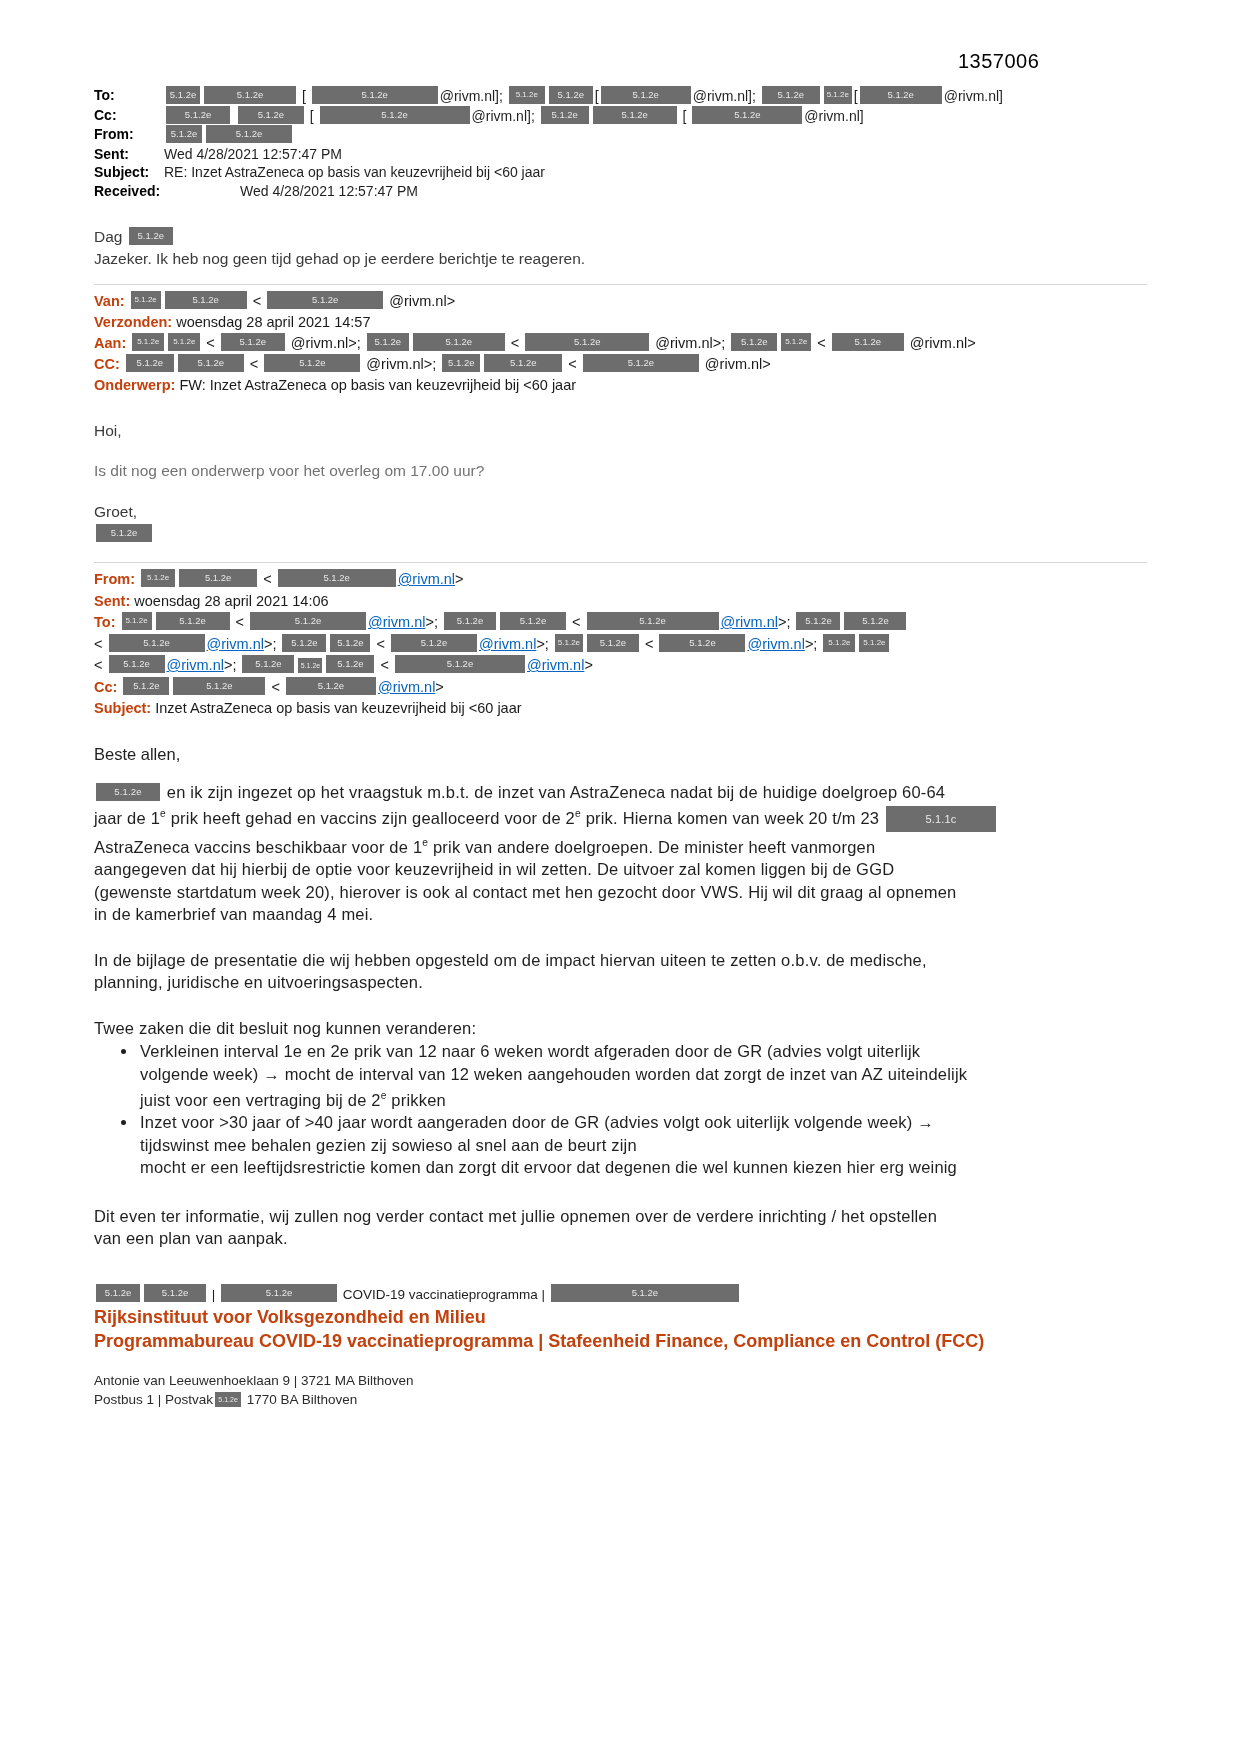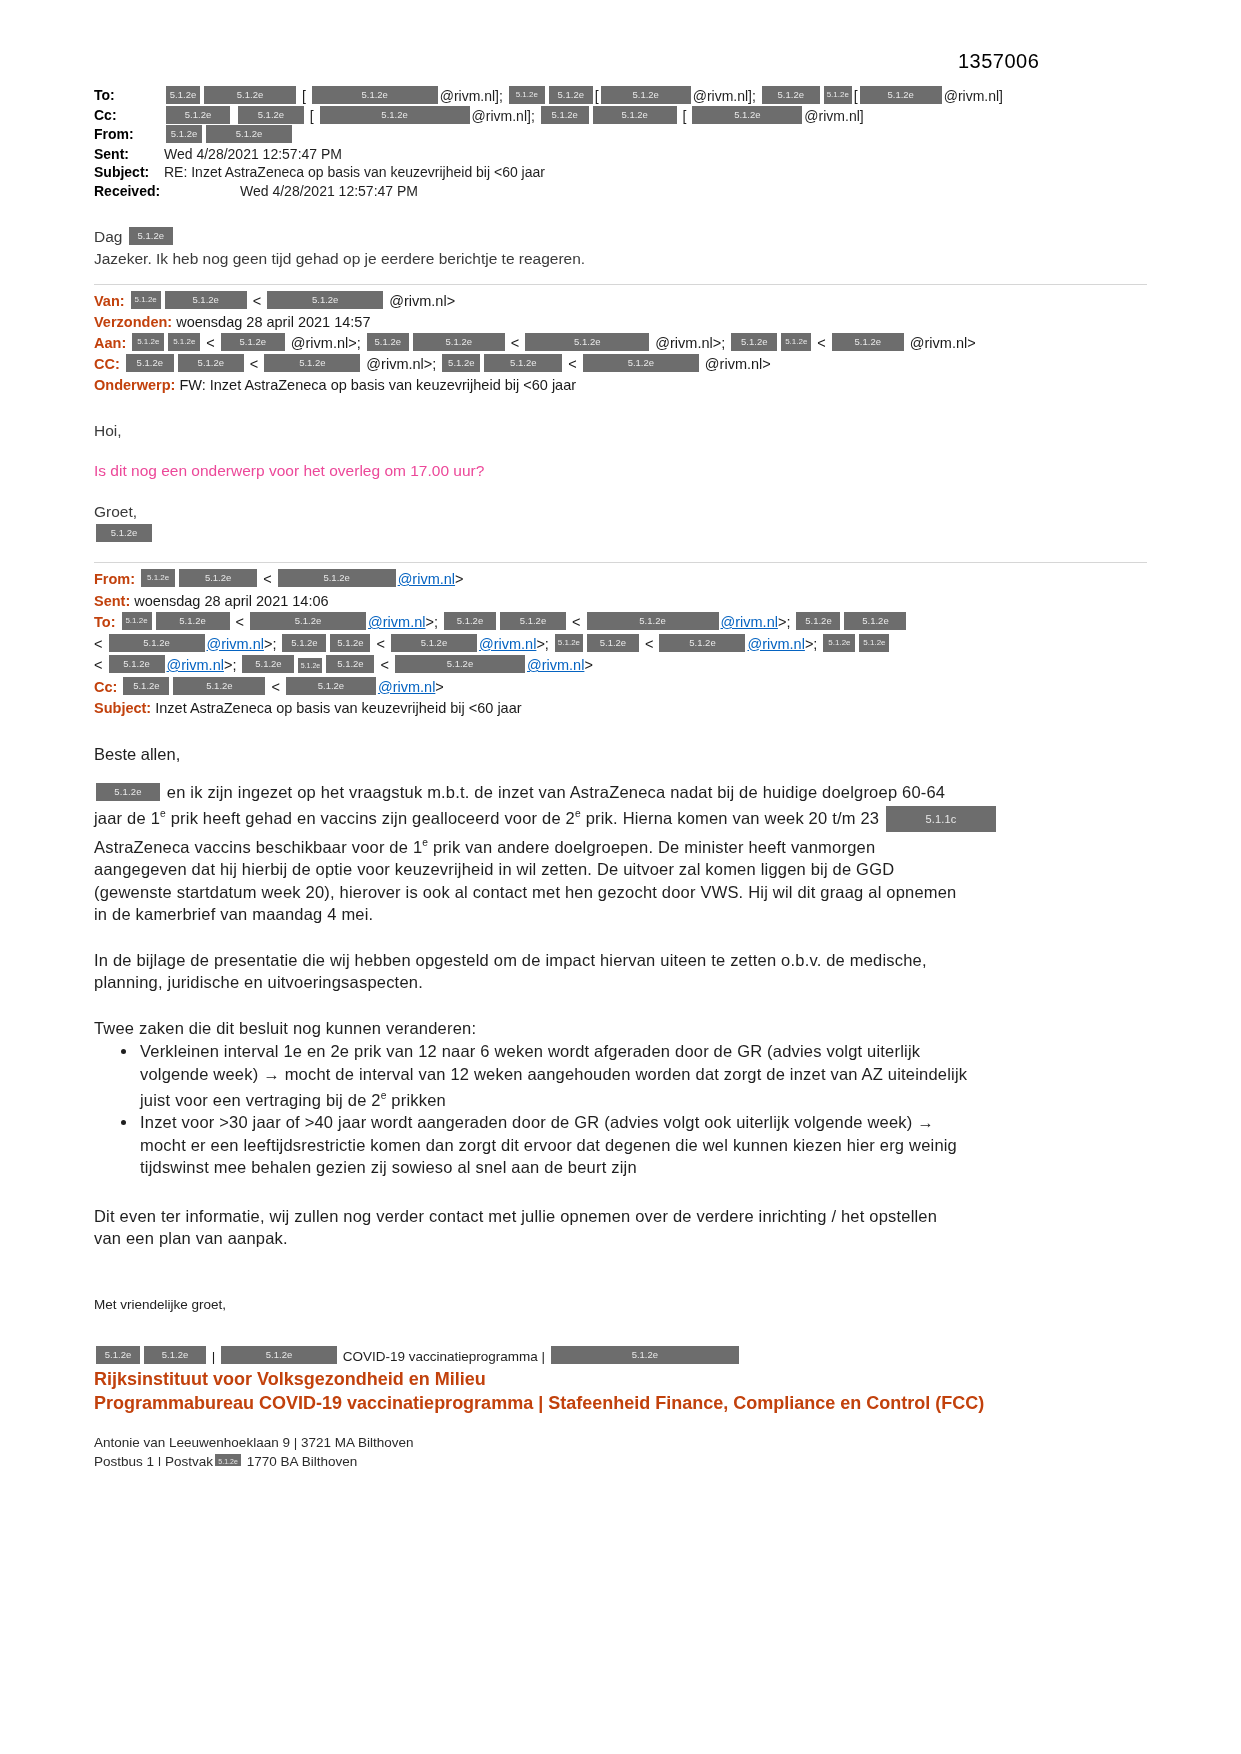--- a/index.html
+++ b/index.html
@@ -51,21 +51,21 @@
   .frow{display:flex;}
   .flabel{width:70px;flex:none;font-weight:bold;color:#000;}
   .fval{flex:1;}
   [data-name="header-fields"]{margin-top:86px;font-size:14px;line-height:18.5px;}
   [data-name="header-fields"] .frow:last-child .fval{padding-left:76px;}
 
   [data-name="reply-note"]{margin-top:26px;font-size:15.5px;line-height:22px;color:#3a3a3a;}
   [data-name="separator-1"]{margin:14px 0 6px 0;}
   [data-name="quoted-header-1"]{font-size:14.5px;line-height:21px;color:#1a1a1a;}
   [data-name="greeting-hoi"]{margin-top:26px;font-size:15.5px;color:#3a3a3a;}
-  [data-name="question-line"]{margin-top:22px;font-size:15.5px;color:#ec4899;}
+  [data-name="question-line"]{margin-top:22px;font-size:15.5px;color:#737373;}
   [data-name="greeting-groet"]{margin-top:23px;font-size:15.5px;color:#3a3a3a;}
   [data-name="groet-redaction"]{margin-top:3px;}
   [data-name="separator-2"]{margin:19px 0 6px 0;}
   [data-name="quoted-header-2"]{font-size:14.5px;line-height:21.5px;color:#1a1a1a;}
 
   [data-name="salutation"]{margin-top:25px;font-size:16.5px;}
   [data-name="paragraph-1"]{margin-top:17px;font-size:16.5px;line-height:22.5px;letter-spacing:0.2px;}
   [data-name="paragraph-2"]{margin-top:23px;font-size:16.5px;line-height:22.5px;letter-spacing:0.2px;}
   [data-name="intro-two-items"]{margin-top:23px;font-size:16.5px;line-height:22.5px;letter-spacing:0.2px;}
   [data-name="bullet-list"]{margin:1px 0 0 0;padding-left:44px;font-size:16.5px;line-height:22.5px;letter-spacing:0.2px;}
@@ -161,30 +161,27 @@
         <div class="line" data-name="text-line">Twee zaken die dit besluit nog kunnen veranderen:</div>
       </div>
       <ul data-name="bullet-list">
         <li data-name="bullet-item">
           <div class="line" data-name="text-line"><span data-name="text-run">Verkleinen interval 1e en 2e prik van 12 naar 6 weken wordt afgeraden door de GR (advies volgt uiterlijk</span></div>
           <div class="line" data-name="text-line"><span data-name="text-run">volgende week) → mocht de interval van 12 weken aangehouden worden dat zorgt de inzet van AZ uiteindelijk</span></div>
           <div class="line" data-name="text-line"><span data-name="text-run">juist voor een vertraging bij de 2</span><sup data-name="superscript">e</sup><span data-name="text-run"> prikken</span></div>
         </li>
         <li data-name="bullet-item">
           <div class="line" data-name="text-line"><span data-name="text-run">Inzet voor &gt;30 jaar of &gt;40 jaar wordt aangeraden door de GR (advies volgt ook uiterlijk volgende week) →</span></div>
+          <div class="line" data-name="text-line"><span data-name="text-run">tijdswinst mee behalen gezien zij sowieso al snel aan de beurt zijn</span></div>
           <div class="line" data-name="text-line"><span data-name="text-run">mocht er een leeftijdsrestrictie komen dan zorgt dit ervoor dat degenen die wel kunnen kiezen hier erg weinig</span></div>
-          <div class="line" data-name="text-line"><span data-name="text-run">tijdswinst mee behalen gezien zij sowieso al snel aan de beurt zijn</span></div>
         </li>
       </ul>
       <div data-name="closing-paragraph">
         <div class="line" data-name="text-line">Dit even ter informatie, wij zullen nog verder contact met jullie opnemen over de verdere inrichting / het opstellen</div>
         <div class="line" data-name="text-line">van een plan van aanpak.</div>
-      </div>
-      <div data-name="regards-line">
-        <div class="line" data-name="text-line">Met vriendelijke groet,</div>
       </div>
       <div data-name="signature-block">
         <div class="line" data-name="text-line"><span class="redact" data-name="redaction-box" style="width: 44px;">5.1.2e</span><span class="redact" data-name="redaction-box" style="width: 62px;">5.1.2e</span><span data-name="text-run"> | </span><span class="redact" data-name="redaction-box" style="width: 116px;">5.1.2e</span><span data-name="text-run"> COVID-19 vaccinatieprogramma | </span><span class="redact" data-name="redaction-box" style="width: 188px;">5.1.2e</span></div>
         <div class="line" data-name="text-line"><span class="lbl" data-name="field-label">Rijksinstituut voor Volksgezondheid en Milieu</span></div>
         <div class="line" data-name="text-line"><span class="lbl" data-name="field-label">Programmabureau COVID-19 vaccinatieprogramma | Stafeenheid Finance, Compliance en Control (FCC)</span></div>
       </div>
       <div data-name="address-block">
         <div class="line" data-name="text-line"><span data-name="text-run">Antonie van Leeuwenhoeklaan 9 | 3721 MA Bilthoven</span></div>
         <div class="line" data-name="text-line"><span data-name="text-run">Postbus 1 | Postvak</span><span class="redact xs" data-name="redaction-box" style="width: 26px;">5.1.2e</span><span data-name="text-run"> 1770 BA Bilthoven</span></div>
       </div>

